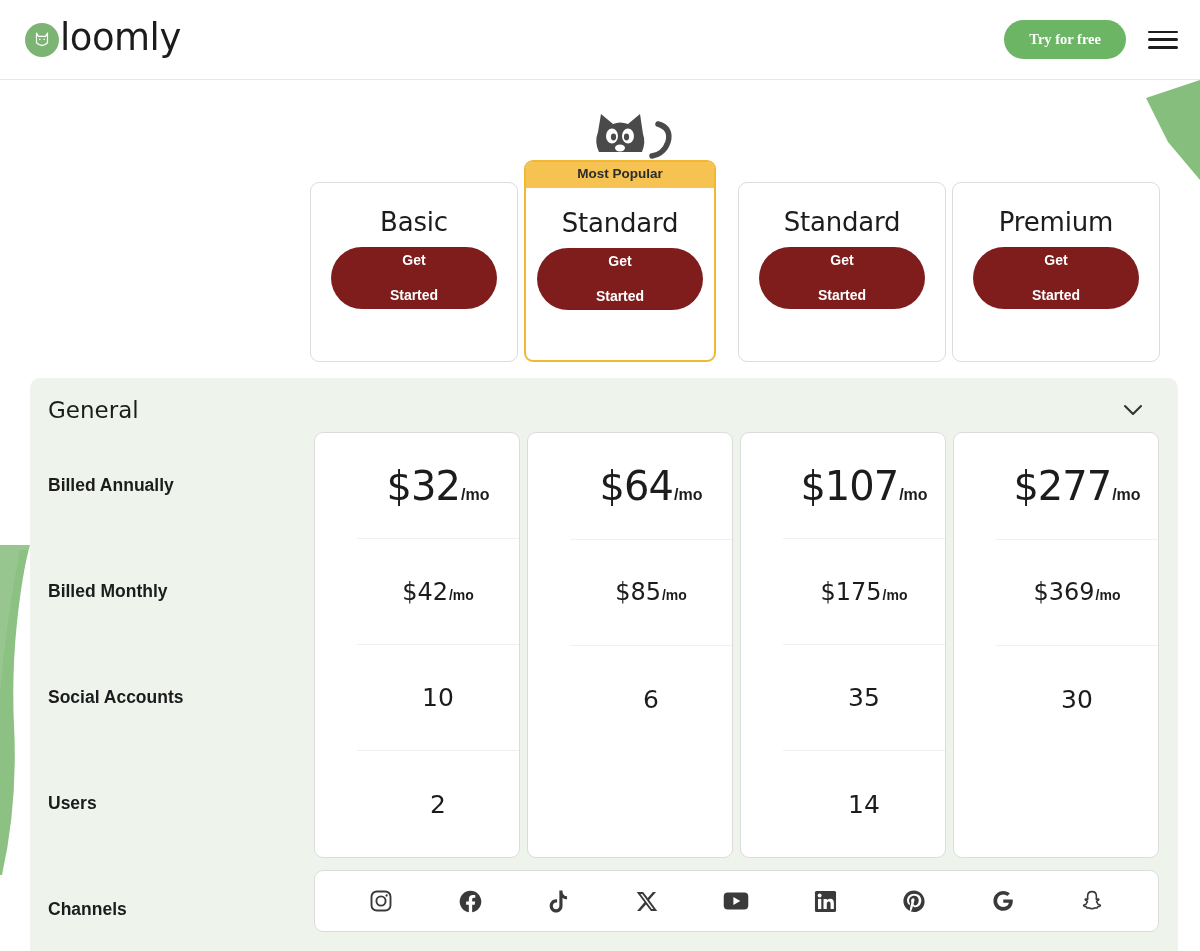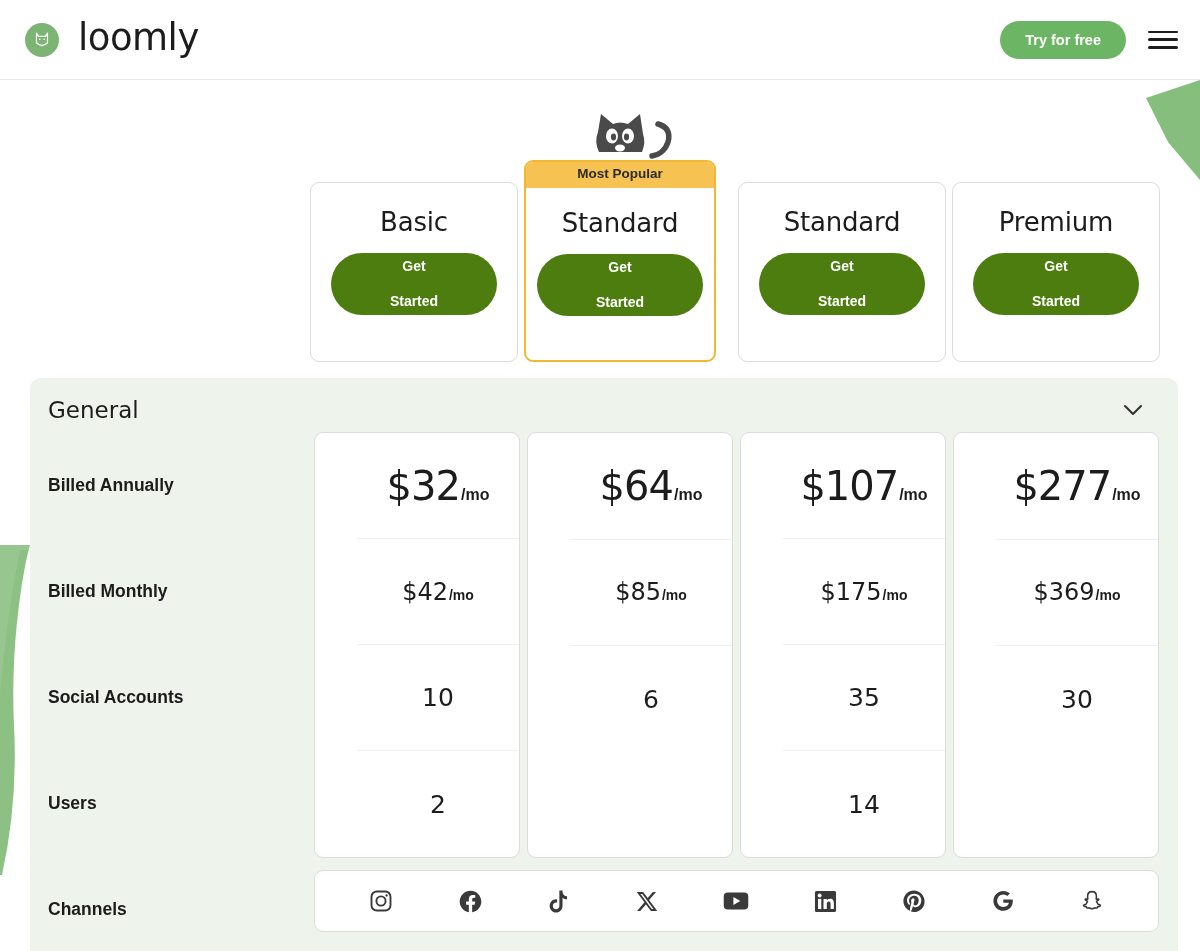--- a/index.html
+++ b/index.html
@@ -26,21 +26,21 @@
     background: #ffffff;
     border-bottom: 1px solid #e8e8e8;
     display: flex;
     align-items: center;
     z-index: 40;
   }
 
   .brand {
     display: flex;
     align-items: center;
-    gap: 19px;
+    gap: 1px;
     margin-left: 25px;
   }
 
   .brand-mark {
     width: 34px;
     height: 34px;
     border-radius: 50%;
     background: #7cb573;
     display: flex;
     align-items: center;
@@ -68,21 +68,21 @@
 
   .try-btn {
     background: #6cb565;
     color: #ffffff;
     border: none;
     border-radius: 22px;
     padding: 11px 25px;
     font-size: 14.5px;
     font-weight: bold;
     cursor: pointer;
-    font-family: Liberation Sans, sans-serif;
+    font-family: Liberation Serif, serif;
     white-space: nowrap;
   }
 
   .hamburger {
     width: 30px;
     height: 22px;
     display: flex;
     flex-direction: column;
     justify-content: space-between;
     cursor: pointer;
@@ -178,24 +178,24 @@
     font-size: 26px;
     font-weight: 400;
     color: #1c1c1c;
     margin-top: 24px;
     letter-spacing: -0.2px;
     font-family: "DejaVu Sans", sans-serif;
   }
   .plan-card.popular .plan-name { margin-top: 20px; }
 
   .get-started {
-    margin-top: 16px;
+    margin-top: 10px;
     width: 166px;
     height: 62px;
-    background: #4d7c0f;
+    background: #7f1d1d;
     color: #ffffff;
     border: none;
     border-radius: 31px;
     font-size: 14px;
     font-weight: bold;
     line-height: 1.25;
     cursor: pointer;
     font-family: "Liberation Sans", sans-serif;
     display: flex;
     align-items: center;

